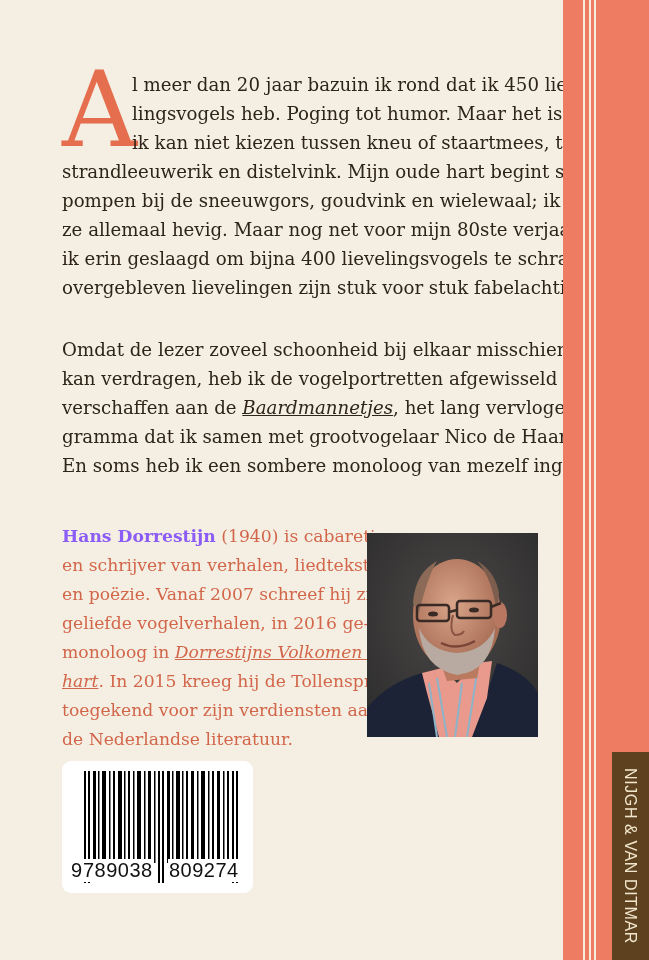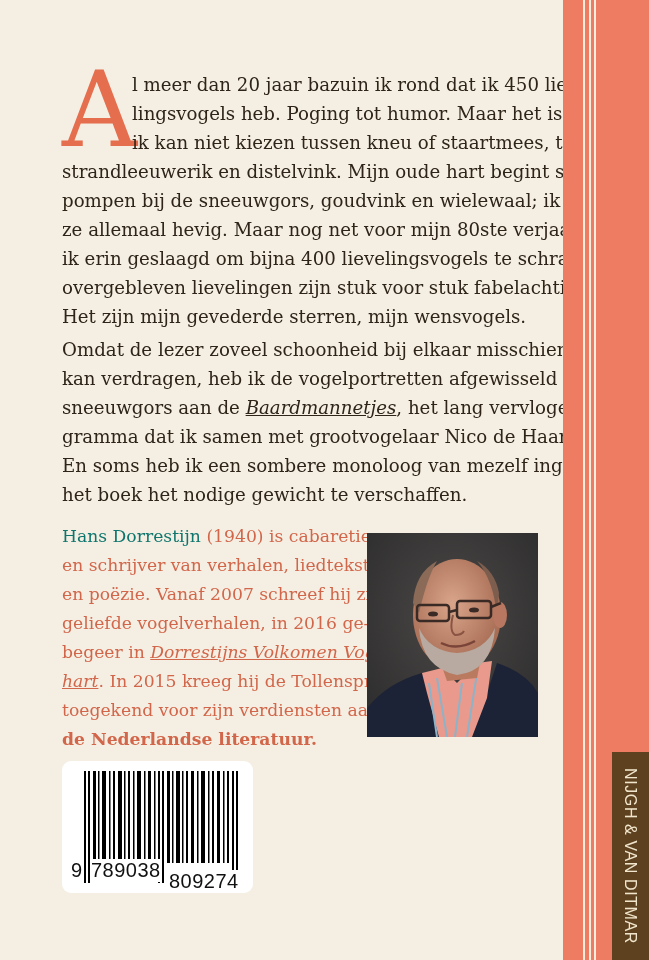--- a/index.html
+++ b/index.html
@@ -59,22 +59,22 @@
       font-family: "DejaVu Serif", serif;
     }
     .indent { padding-left: 70px; }
 
     .bio {
       position: absolute; left: 62px; top: 522px; width: 290px;
       font-size: 17.2px; line-height: 29px;
       color: #d2664a;
     }
     .bio .line { text-align-last: justify; }
-    .bio .line.last { text-align-last: left; font-weight: bold; }
-    .bio strong { font-weight: normal; color: #0f766e; }
+    .bio .line.last { text-align-last: left; }
+    .bio strong { font-weight: bold; color: #8b5cf6; }
     .bio em, .body-text em { font-style: italic; text-decoration: underline; }
 
     .photo {
       position: absolute; left: 367px; top: 533px; width: 171px; height: 204px;
       background: #3b3a3a;
       overflow: hidden;
     }
     .photo svg { display: block; }
 
     .barcode-box {
@@ -103,38 +103,36 @@
 
   <div class="body-text p1">
     <span class="line indent">l meer dan 20 jaar bazuin ik rond dat ik 450 lieve-</span>
     <span class="line indent">lingsvogels heb. Poging tot humor. Maar het is waar:</span>
     <span class="line indent">ik kan niet kiezen tussen kneu of staartmees, tussen</span>
     <span class="line">strandleeuwerik en distelvink. Mijn oude hart begint sneller te</span>
     <span class="line">pompen bij de sneeuwgors, goudvink en wielewaal; ik begeer</span>
     <span class="line">ze allemaal hevig. Maar nog net voor mijn 80ste verjaardag ben</span>
     <span class="line">ik erin geslaagd om bijna 400 lievelingsvogels te schrappen. De</span>
     <span class="line">overgebleven lievelingen zijn stuk voor stuk fabelachtig mooi.</span>
-    <span class="line last">Het zijn mijn gevederde sterren, mijn wensvogels.</span>
   </div>
 
   <div class="body-text p2">
     <span class="line">Omdat de lezer zoveel schoonheid bij elkaar misschien niet</span>
     <span class="line">kan verdragen, heb ik de vogelportretten afgewisseld met her-</span>
-    <span class="line"><span>sneeuwgors aan de </span><em>Baardmannetjes</em><span>, het lang vervlogen tv-pro-</span></span>
+    <span class="line"><span>verschaffen aan de </span><em>Baardmannetjes</em><span>, het lang vervlogen tv-pro-</span></span>
     <span class="line">gramma dat ik samen met grootvogelaar Nico de Haan maakte.</span>
     <span class="line">En soms heb ik een sombere monoloog van mezelf ingelast om</span>
-    <span class="line last">het boek het nodige gewicht te verschaffen.</span>
   </div>
 
   <div class="bio">
     <span class="line"><strong>Hans Dorrestijn</strong><span> (1940) is cabaretier</span></span>
     <span class="line">en schrijver van verhalen, liedteksten</span>
     <span class="line">en poëzie. Vanaf 2007 schreef hij zijn</span>
     <span class="line">geliefde vogelverhalen, in 2016 ge-</span>
-    <span class="line"><span>begeer in </span><em>Dorrestijns Volkomen Vogel-</em></span>
+    <span class="line"><span>monoloog in </span><em>Dorrestijns Volkomen Vogel-</em></span>
     <span class="line"><em>hart</em><span>. In 2015 kreeg hij de Tollensprijs</span></span>
     <span class="line">toegekend voor zijn verdiensten aan</span>
     <span class="line last">de Nederlandse literatuur.</span>
   </div>
 
   <div class="photo" title="Portrait of Hans Dorrestijn">
     <svg width="171" height="204" viewBox="0 0 171 204">
       <defs>
         <radialGradient id="bg" cx="50%" cy="40%" r="70%">
           <stop offset="0%" stop-color="#4a4847"></stop>
@@ -209,22 +207,22 @@
         <rect x="128" y="0" width="2" height="92"></rect>
         <rect x="133" y="0" width="3" height="92"></rect>
         <rect x="139" y="0" width="1.5" height="92"></rect>
         <rect x="143" y="0" width="2" height="92"></rect>
         <rect x="148" y="0" width="2" height="112"></rect>
         <rect x="152" y="0" width="2" height="112"></rect>
       </g>
     </svg>
     <div class="barcode-number">
       <span style="position:absolute;left:0;">9</span>
-      <span style="position:absolute;left:20px;">789038</span>
-      <span style="position:absolute;left:98px;margin-top:11px;">809274</span>
+      <span style="position:absolute;left:12px;">789038</span>
+      <span style="position:absolute;left:98px;">809274</span>
     </div>
   </div>
 </div>
 
 <div class="spine">
   <div class="stripe s1"></div>
   <div class="stripe s2"></div>
   <div class="stripe s3"></div>
   <div class="publisher-tab">
     <div class="publisher-text">NIJGH &amp; VAN DITMAR</div>

